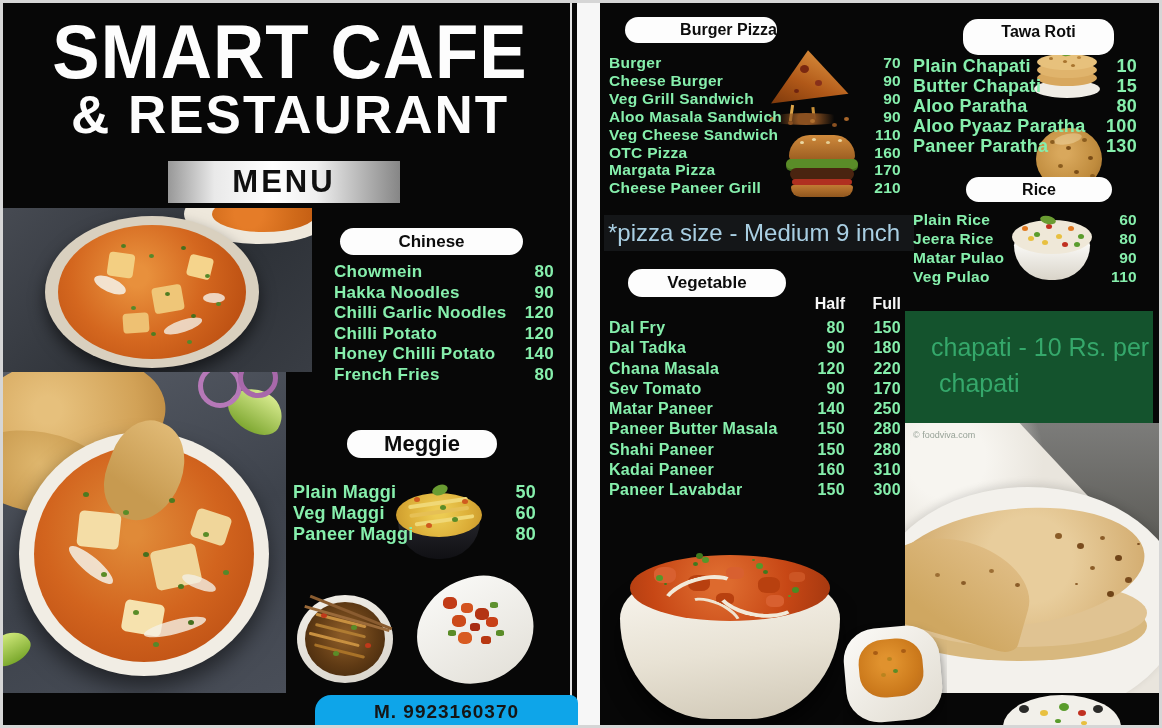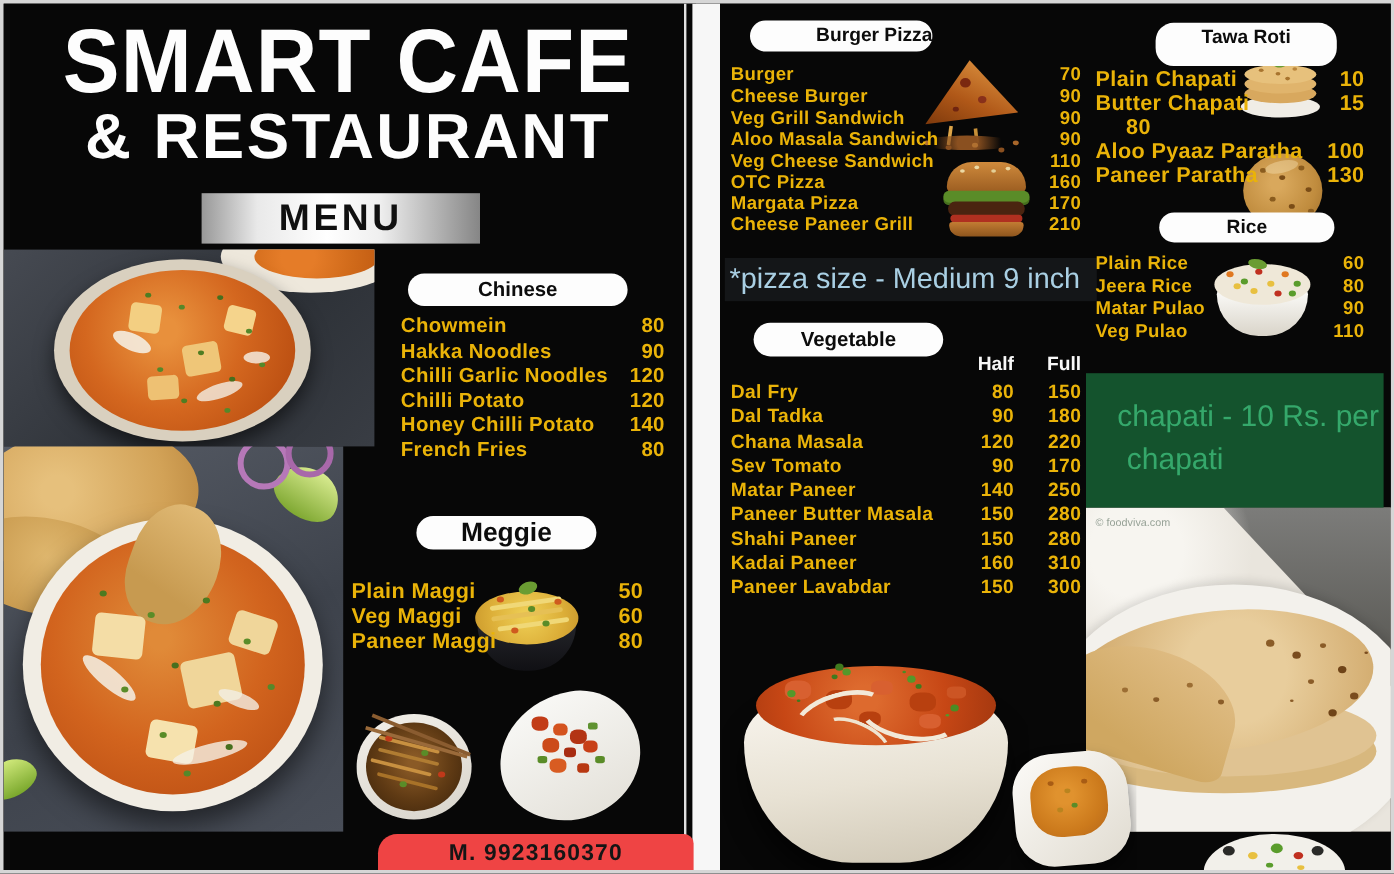--- a/index.html
+++ b/index.html
@@ -9,21 +9,21 @@
   #right-panel{left:597px;width:559px;}
   .divider{position:absolute;left:574px;top:0;width:23px;height:722px;background:#f7f7f7;z-index:4;}
   .edge-line{position:absolute;left:567px;top:0;width:2px;height:722px;background:#e2e2e2;z-index:5;}
 
   
   .title1{position:absolute;left:0;top:6px;width:574px;text-align:center;color:#fdfdfd;font-weight:bold;font-size:71px;line-height:82px;letter-spacing:1px;transform:scaleY(1.06);transform-origin:top;z-index:6;}
   .title2{position:absolute;left:0;top:84px;width:574px;text-align:center;color:#fdfdfd;font-weight:bold;font-size:53px;line-height:56px;letter-spacing:2px;z-index:6;}
   .menu-banner{position:absolute;left:165px;top:158px;width:232px;height:42px;background:linear-gradient(90deg,#989898 0%,#e9e9e9 20%,#ffffff 45%,#efefef 64%,#868686 100%);color:#101010;font-weight:bold;font-size:31px;line-height:42px;text-align:center;letter-spacing:3px;z-index:6;}
 
   .pill{position:absolute;background:#fdfdfd;color:#0c0c0c;font-weight:bold;text-align:center;border-radius:15px;z-index:6;}
-  .sec-list{position:absolute;font-weight:bold;color:#eab308;z-index:6;letter-spacing:.3px;}
+  .sec-list{position:absolute;font-weight:bold;color:#86efac;z-index:6;letter-spacing:.3px;}
   .mrow{display:flex;}
   .nm{flex:1;white-space:nowrap;}
   .pr{width:46px;text-align:right;}
   .h{width:50px;text-align:right;}
   .f{width:56px;text-align:right;}
 
   #pill-chinese{left:337px;top:225px;width:183px;height:27px;font-size:17px;line-height:27px;}
   #list-chinese{left:331px;top:259px;width:220px;font-size:17px;line-height:20.6px;}
   #pill-meggie{left:344px;top:427px;width:150px;height:28px;font-size:22px;line-height:28px;}
   #list-meggie{left:290px;top:479px;width:243px;font-size:18px;line-height:21px;}
@@ -35,21 +35,21 @@
   #list-veg{left:606px;top:315px;width:292px;font-size:16px;line-height:20.3px;}
   #pill-tawa{left:960px;top:16px;width:151px;height:36px;font-size:16px;line-height:26px;}
   #list-tawa{left:910px;top:53px;width:224px;font-size:18px;line-height:20px;}
   #pill-rice{left:963px;top:174px;width:146px;height:25px;font-size:16px;line-height:25px;}
   #list-rice{left:910px;top:207px;width:224px;font-size:15.5px;line-height:19px;}
 
   #note-box{position:absolute;left:902px;top:308px;width:248px;height:112px;background:#14532d;z-index:6;}
   #note-box .g1{position:absolute;left:26px;top:22px;color:#35a86b;font-size:25px;}
   #note-box .g2{position:absolute;left:34px;top:58px;color:#35a86b;font-size:25px;}
 
-  #phone-box{position:absolute;left:312px;top:692px;width:263px;height:33px;background:#ef4444;border-radius:16px 8px 0 0;color:#151515;font-weight:bold;font-size:19px;line-height:34px;text-align:center;letter-spacing:1px;z-index:7;}
+  #phone-box{position:absolute;left:312px;top:692px;width:263px;height:33px;background:#0ea5e9;border-radius:16px 8px 0 0;color:#151515;font-weight:bold;font-size:19px;line-height:34px;text-align:center;letter-spacing:1px;z-index:7;}
 
   .photo{position:absolute;overflow:hidden;z-index:2;}
   .abs{position:absolute;}
 
   
   #ph-curry-top{left:0;top:205px;width:309px;height:164px;background:linear-gradient(135deg,#464a52,#2d3137 60%,#393d44);}
   
   #ph-thali{left:0;top:369px;width:283px;height:321px;background:linear-gradient(155deg,#575c66,#3e434c 55%,#494e58);}
   
   #ph-maggi{left:391px;top:476px;width:90px;height:83px;z-index:6;}
@@ -365,20 +365,21 @@
   <div class="sec-list" id="list-tawa">
     <div class="mrow">
         <span class="nm">Plain Chapati</span>
         <span class="pr">10</span>
       </div>
     <div class="mrow">
         <span class="nm">Butter Chapati</span>
         <span class="pr">15</span>
       </div>
     <div class="mrow">
+        <span class="nm">Aloo Paratha</span>
         <span class="pr">80</span>
       </div>
     <div class="mrow">
         <span class="nm">Aloo Pyaaz Paratha</span>
         <span class="pr">100</span>
       </div>
     <div class="mrow">
         <span class="nm">Paneer Paratha</span>
         <span class="pr">130</span>
       </div>

